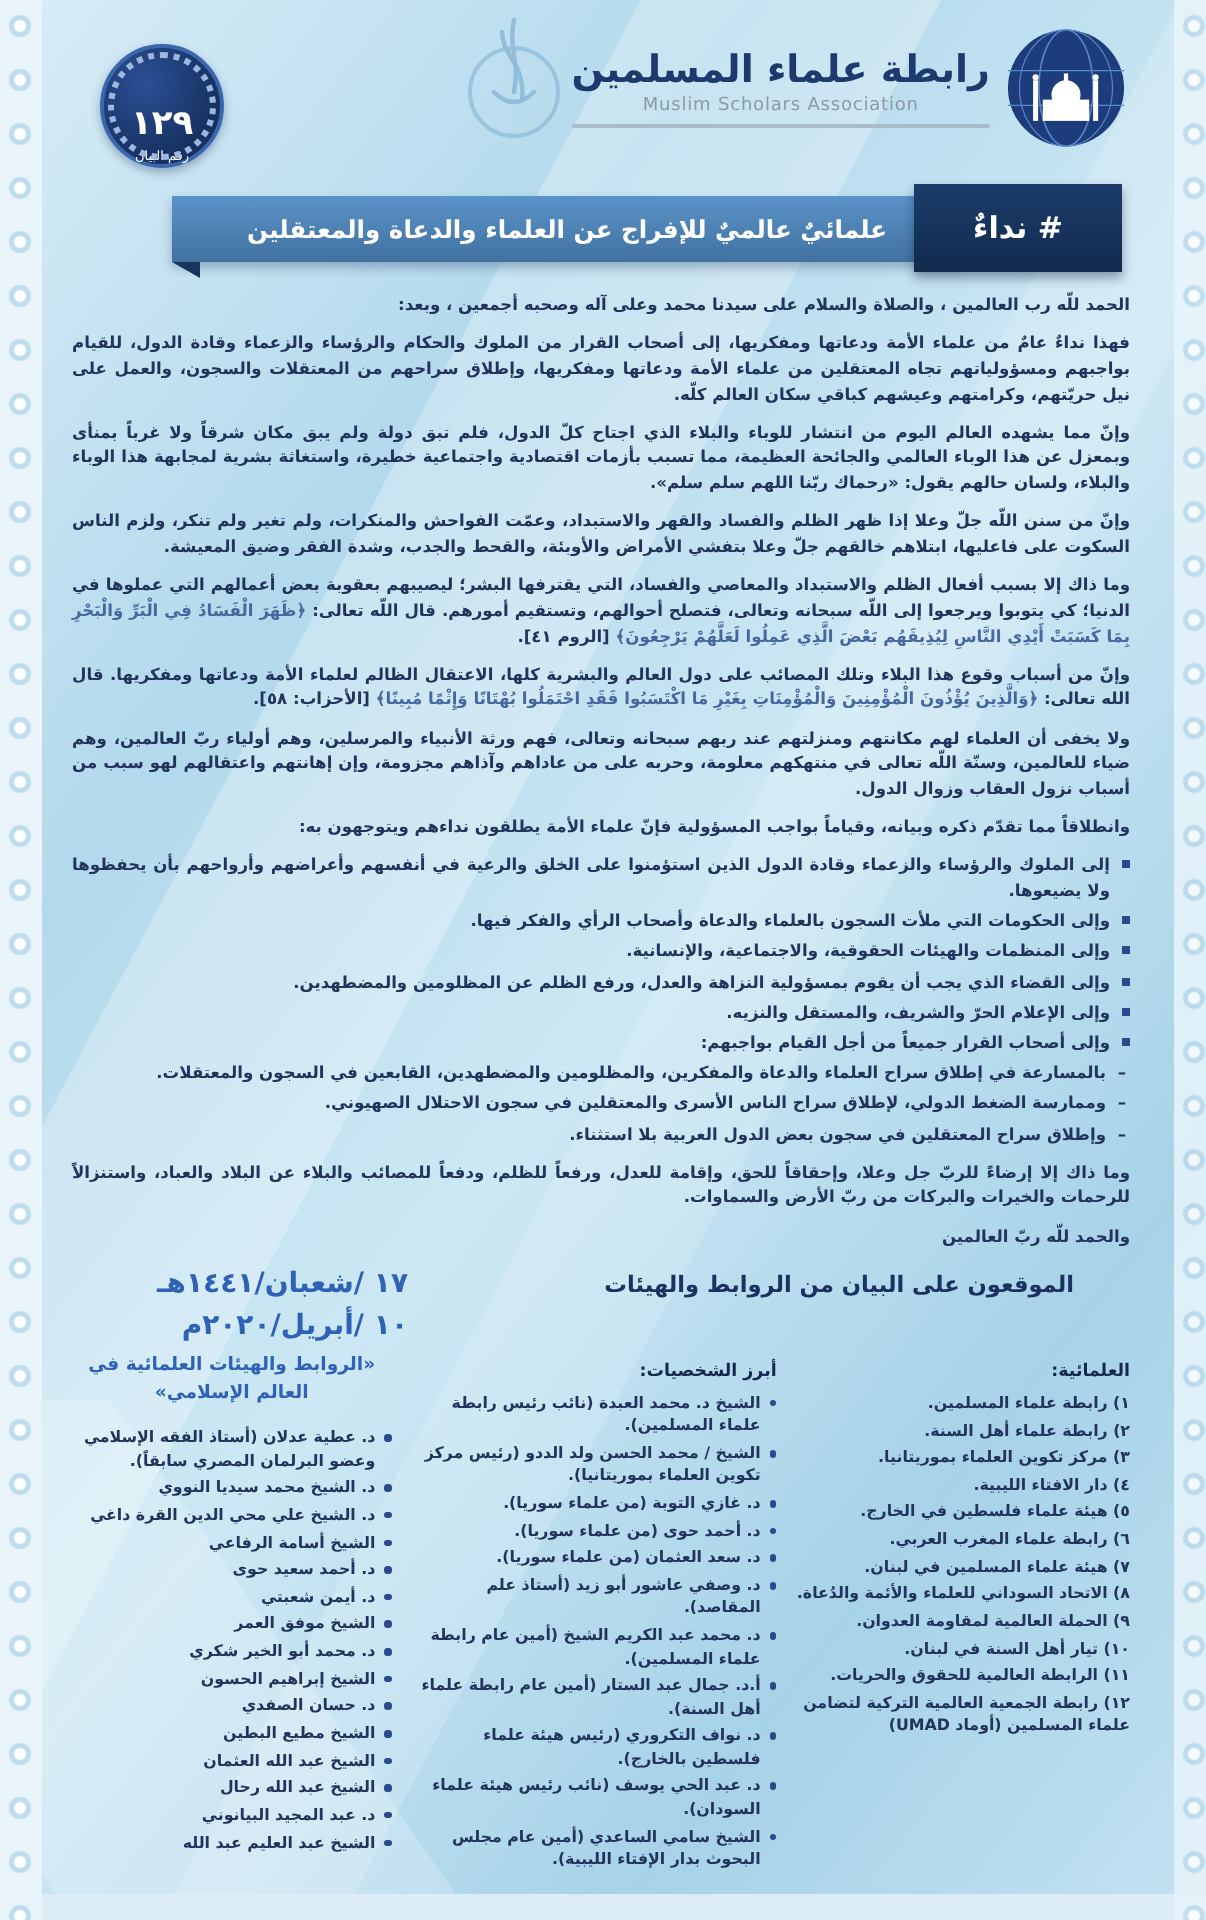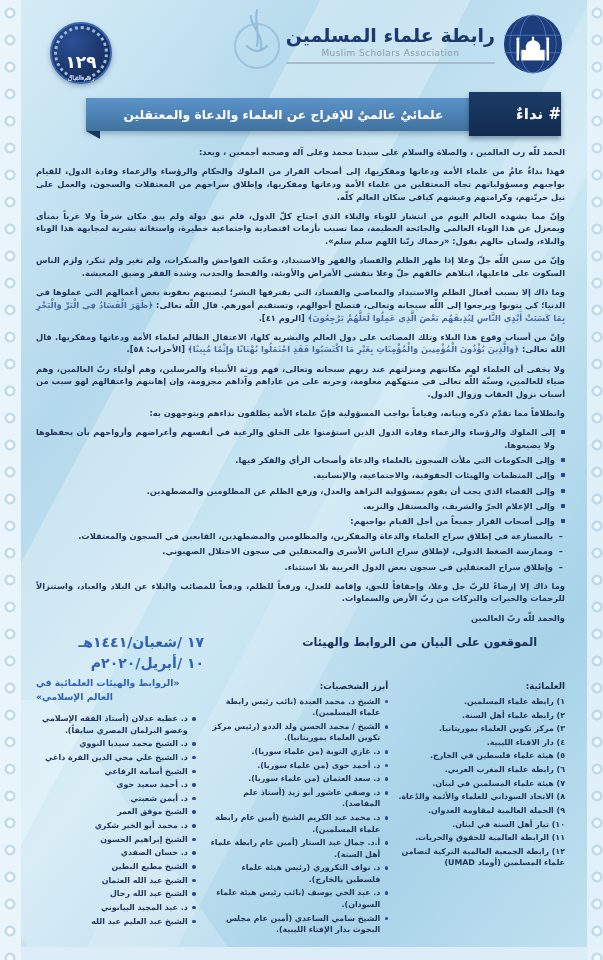--- a/index.html
+++ b/index.html
@@ -52,23 +52,23 @@
   
   .banner-row { position:relative; margin:4px 22px 10px 50px; height:44px; }
   .banner {
     position:absolute; top:6px; right:62px; left:0; height:33px;
     background:linear-gradient(180deg, #5b93c9, #41729f);
     display:flex; align-items:center; justify-content:center;
     box-shadow:0 3px 5px rgba(20,50,90,0.3);
   }
   .banner-title { color:#fff; font-size:12.3px; font-weight:700; }
   .hash-box {
-    position:absolute; top:0; right:-18px; width:92px; height:44px;
+    position:absolute; top:0; right:-18px; width:104px; height:44px;
     background:linear-gradient(180deg, #1b3c69, #122b4e);
-    display:flex; align-items:center; justify-content:flex-start;
+    display:flex; align-items:center; justify-content:center;
     box-shadow:0 3px 5px rgba(10,30,60,0.4);
   }
   .hash-text { color:#fff; font-size:15px; font-weight:700; }
   .fold-left { position:absolute; top:39px; left:0; width:0; height:0; border-top:8px solid #16365e; border-left:14px solid transparent; }
 
   
   .doc { color:#22345c; font-size:8.3px; font-weight:700; line-height:1.53; text-align:justify; }
   .doc p { margin:6.5px 0; }
   .p-open { text-align:right; }
   .verse { color:#47679f; }
@@ -84,21 +84,21 @@
   .sign { margin-top:8px; }
   .sign-head { display:flex; direction:rtl; align-items:flex-start; }
   .sign-title { flex:1; padding-right:28px; font-size:11.3px; font-weight:700; color:#1b3260; padding-top:4px; }
   .date-block { width:168px; text-align:right; color:#2f62b5; font-size:14px; font-weight:700; line-height:1.5; }
   .cols { display:flex; direction:rtl; gap:9px; margin-top:2px; }
   .col { font-size:7.9px; font-weight:700; color:#22345c; line-height:1.45; }
   .col-orgs { width:168px; padding-top:4px; }
   .col-people { width:184px; padding-top:4px; }
   .col-cont { width:160px; }
   .col-heading { font-size:8.7px; color:#15294e; margin-bottom:3px; }
-  .date-caption { color:#2f62b5; font-size:9.3px; font-weight:700; line-height:1.5; margin-bottom:9px; text-align:left; }
+  .date-caption { color:#2f62b5; font-size:9.3px; font-weight:700; line-height:1.5; margin-bottom:9px; text-align:center; }
   .org-item { margin:2.2px 0; }
   .person-item { margin:2.2px 0; padding-right:8px; position:relative; }
   .person-item::before { content:""; position:absolute; right:0; top:4px; width:3.5px; height:3.5px; background:#2b4a8c; border-radius:50%; }
 </style>
 </head>
 <body>
 
 <div class="page">
   <div class="bg-band band1"></div>
   <div class="bg-band band2"></div>

